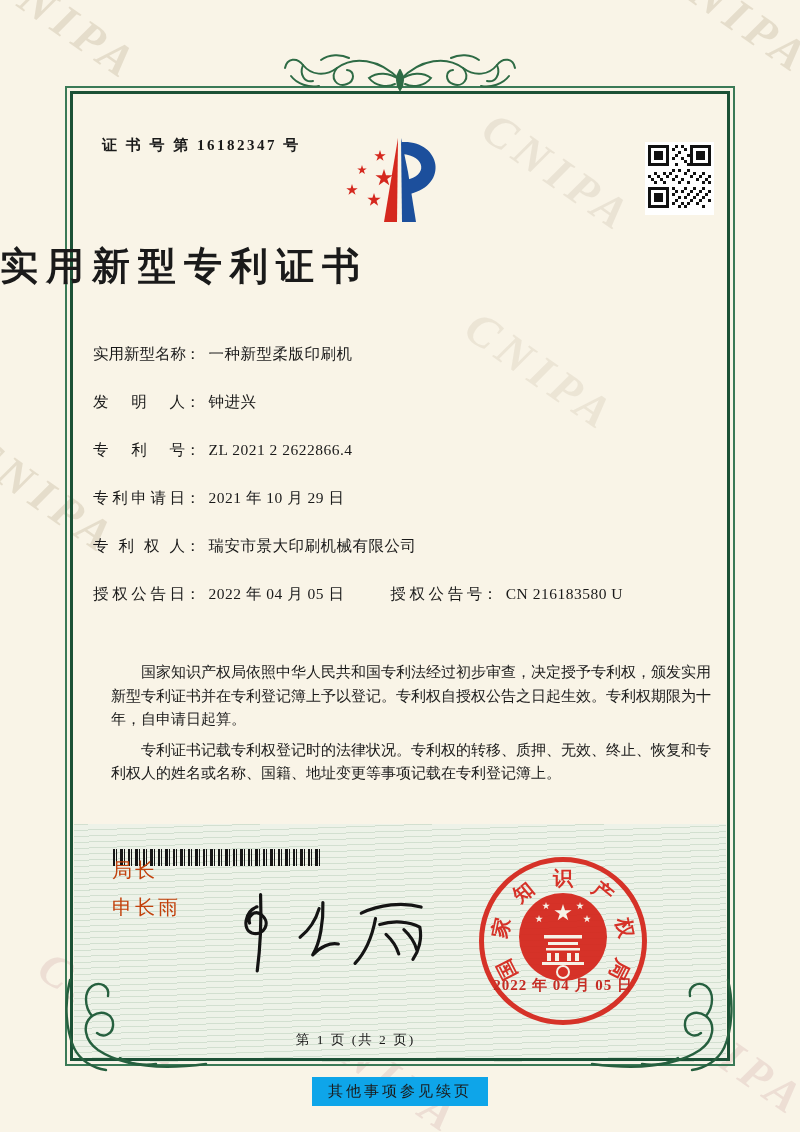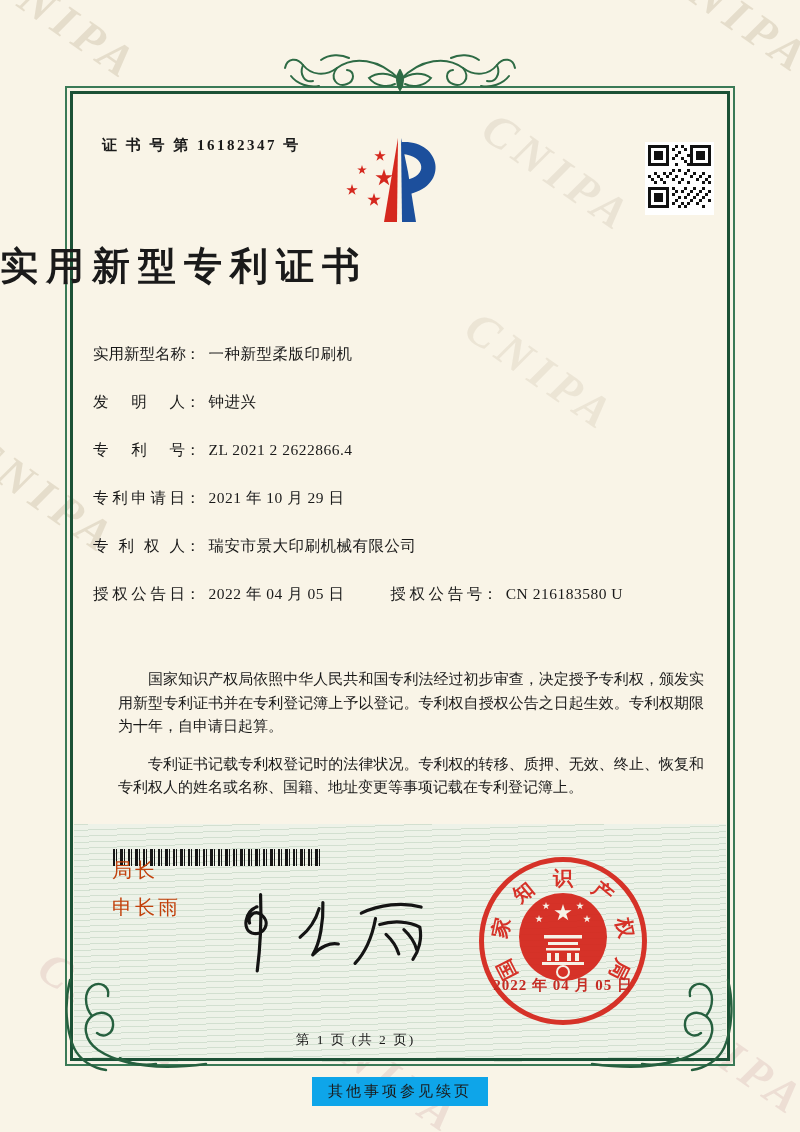--- a/index.html
+++ b/index.html
@@ -50,21 +50,21 @@
   .fields{ position:absolute; left:93px; top:330px; width:612px; z-index:2;
     font-size:15.5px; }
   .frow{ height:48px; line-height:48px; white-space:nowrap; }
   .flabel{ display:inline-block; width:92px; text-align:justify; text-align-last:justify; vertical-align:top; }
   .fcolon{ display:inline-block; margin-right:8px; }
   .fvalue{ letter-spacing:0.5px; }
   .fpair2{ margin-left:42px; }
   
   .bodytext{ position:absolute; left:104px; top:654px; width:614px; z-index:2;
     font-size:15px; line-height:23.5px; text-align:justify; }
-  .bodytext p{ margin:14px; text-indent:2em; }
+  .bodytext p{ margin:7px; text-indent:2em; }
   
   .barcode{ position:absolute; left:113px; top:849px; width:207px; height:17px; z-index:2;
     background:repeating-linear-gradient(90deg,
       #151515 0 2px, rgba(0,0,0,0) 2px 3px,
       #151515 3px 4px, rgba(0,0,0,0) 4px 7px,
       #151515 7px 10px, rgba(0,0,0,0) 10px 11px,
       #151515 11px 12px, rgba(0,0,0,0) 12px 15px); }
   .director{ position:absolute; left:112px; top:852px; z-index:2;
     font-family:var(--sans); font-size:20px; letter-spacing:3px; line-height:37px; color:#c2410c; }
   .signature{ position:absolute; left:228px; top:886px; z-index:2; transform:rotate(-2deg); }

